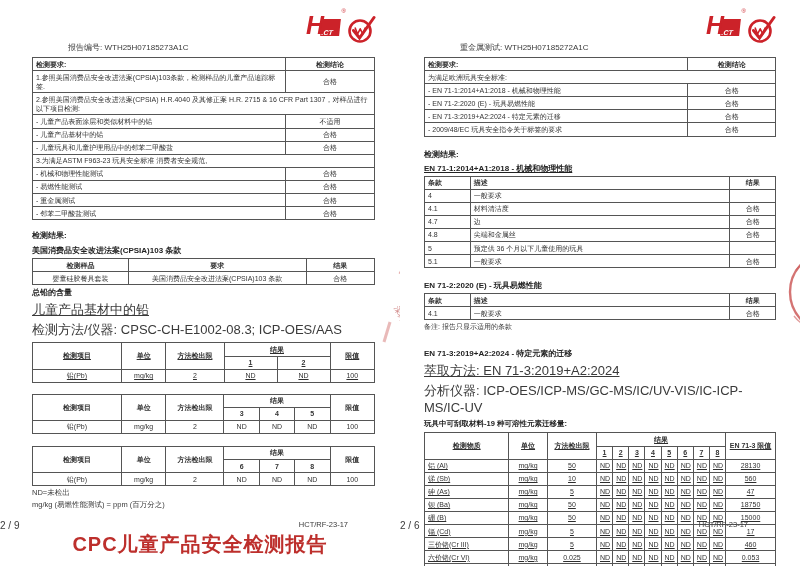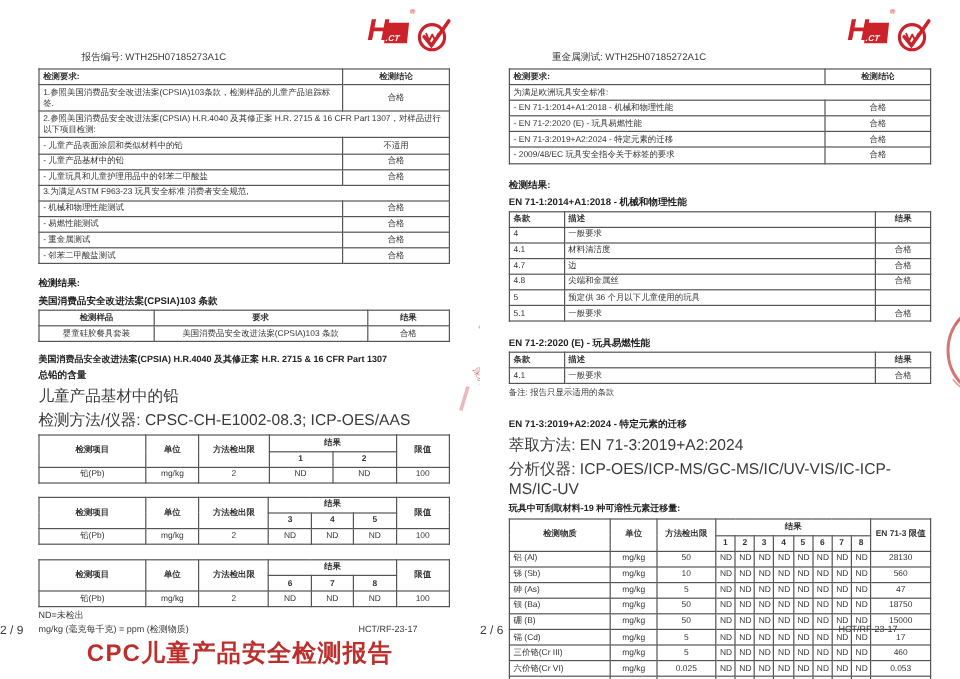--- a/index.html
+++ b/index.html
@@ -28,21 +28,21 @@
   table{border-collapse:collapse;width:100%;table-layout:fixed;}
   td,th{border:1px solid #555;font-size:7px;color:#333;padding:1.5px 3px;line-height:1.3;
         vertical-align:middle;overflow:hidden;}
   th{font-weight:bold;text-align:center;}
   .cell-l{text-align:left;}
   .cell-c{text-align:center;}
 
   .flow-left{position:absolute;top:42px;left:32px;width:343px;}
   .flow-right{position:absolute;top:42px;left:24px;width:352px;}
 
-  .mt2{margin-top:2px;}.mt3{margin-top:3px;}.mt4{margin-top:4px;}.mt10{margin-top:10px;}.mt11{margin-top:11px;}
+  .mt2{margin-top:2px;}.mt3{margin-top:3px;text-decoration:underline;}.mt4{margin-top:4px;}.mt10{margin-top:10px;}.mt11{margin-top:11px;}
   .mt12{margin-top:12px;}.mt14{margin-top:4px;}.mt16{margin-top:16px;}
 
   .note-line{font-size:7.5px;color:#3a3a3a;margin-top:2px;}
 
   
   .footer-meta{position:absolute;bottom:36px;left:0;width:100%;height:10px;}
   .pnum{position:absolute;left:0;right:0;text-align:left;font-size:10px;color:#3a3a3a;}
   .doccode{position:absolute;right:52px;top:0;font-size:7.5px;color:#3a3a3a;}
   .footer-title{position:absolute;bottom:8px;left:0;width:100%;text-align:center;
                 font-size:20px;font-weight:bold;color:#bd2f2c;letter-spacing:1px;}
@@ -143,21 +143,20 @@
           <th>结果</th>
         </tr>
         <tr>
           <td class="cell-c">婴童硅胶餐具套装</td>
           <td class="cell-c">美国消费品安全改进法案(CPSIA)103 条款</td>
           <td class="cell-c">合格</td>
         </tr>
       </tbody>
         </table>
 
-      <div class="sec-h mt10 nowrap" style="font-size:7.5px;">美国消费品安全改进法案(CPSIA) H.R.4040 及其修正案 H.R. 2715 &amp; 16 CFR Part 1307</div>
       <div class="sec-h mt2">总铅的含量</div>
       <div class="sub-t mt3">儿童产品基材中的铅</div>
       <div class="sub-t mt2">检测方法/仪器: CPSC-CH-E1002-08.3; ICP-OES/AAS</div>
 
       <table class="mt3">
         <colgroup>
             <col style="width:26%">
             <col style="width:13%">
             <col style="width:17%">
             <col style="width:15.5%">
@@ -251,21 +250,21 @@
           <td class="cell-c">2</td>
           <td class="cell-c">ND</td>
           <td class="cell-c">ND</td>
           <td class="cell-c">ND</td>
           <td class="cell-c">100</td>
         </tr>
       </tbody>
         </table>
 
       <div class="note-line">ND=未检出</div>
-      <div class="note-line">mg/kg (毫克每千克) = ppm (检测物质)</div>
+      <div class="note-line">mg/kg (易燃性能测试) = ppm (百万分之)</div>
     </div>
 
     <div class="footer-meta">
       <span class="pnum">2 / 9</span>
       <span class="doccode">HCT/RF-23-17</span>
     </div>
     <div class="footer-title">CPC儿童产品安全检测报告</div>
 
     <svg class="stamp-seam" width="34" height="112" viewBox="0 0 34 112">
       <path d="M30 6 L20 24" stroke="#c4403e" stroke-width="3.2" fill="none" opacity="0.55"></path>

